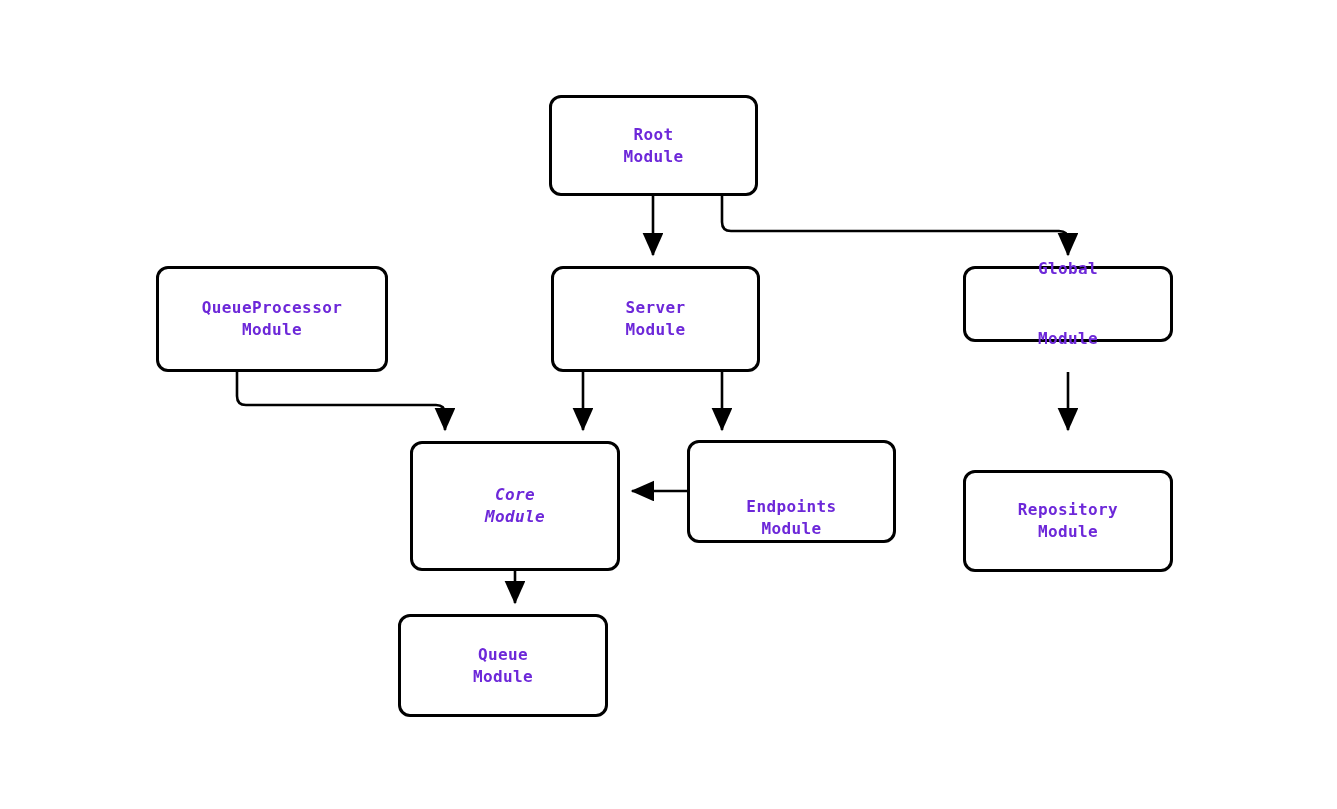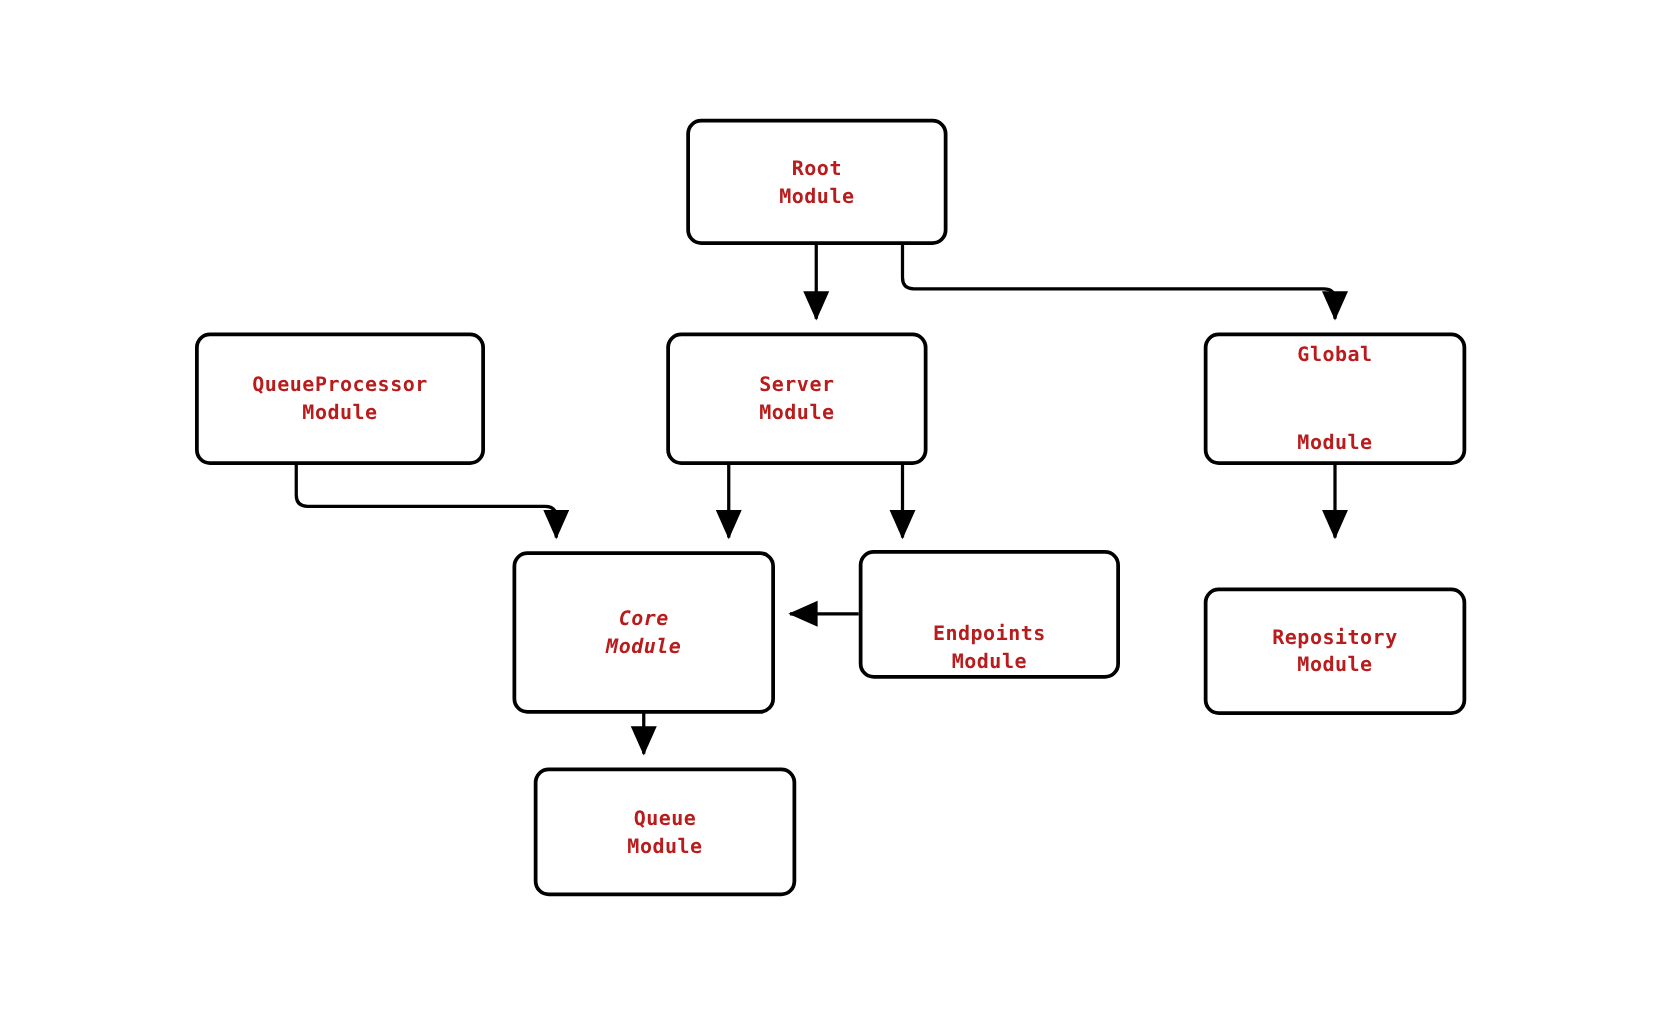--- a/index.html
+++ b/index.html
@@ -41,21 +41,21 @@
     align-items: center;
     justify-content: center;
     text-align: center;
     z-index: 2;
   }
   .node-label {
     font-family: "DejaVu Sans Mono", "Liberation Mono", monospace;
     font-size: 16px;
     font-weight: bold;
     line-height: 22px;
-    color: #b91c1c;
+    color: #6d28d9;
     letter-spacing: 0.4px;
     white-space: pre;
   }
 </style>
 </head>
 <body>
 
 <div id="diagram-canvas">
 
   <svg class="edge-layer" width="1337" height="809" viewBox="0 0 1337 809" xmlns="http://www.w3.org/2000/svg">
@@ -85,43 +85,43 @@
   <div class="node" style="left:549px; top:95px; width:209px; height:101px;">
     <span class="node-label">Root</span>
     <span class="node-label">Module</span>
   </div>
 
   <div class="node" style="left:128px; top:266px; width:232px; height:106px;margin-left:28px;">
     <span class="node-label">QueueProcessor</span>
     <span class="node-label">Module</span>
   </div>
 
-  <div class="node" style="left:533px; top:266px; width:209px; height:106px;">
+  <div class="node" style="left:551px; top:266px; width:209px; height:106px;">
     <span class="node-label">Server</span>
     <span class="node-label">Module</span>
   </div>
 
-  <div class="node" style="left:963px; top:266px; width:210px; height:106px;gap:48px;">
+  <div class="node" style="left:963px; top:266px; width:210px; height:76px;gap:48px;">
     <span class="node-label">Global</span>
     <span class="node-label">Module</span>
   </div>
 
   <div class="node" style="left:410px; top:441px; width:210px; height:130px;font-style:italic;">
     <span class="node-label">Core</span>
     <span class="node-label">Module</span>
   </div>
 
   <div class="node" style="left:687px; top:440px; width:209px; height:103px;justify-content:flex-end;">
     <span class="node-label">Endpoints</span>
     <span class="node-label">Module</span>
   </div>
 
   <div class="node" style="left:963px; top:441px; width:210px; height:102px;margin-top:29px;">
     <span class="node-label">Repository</span>
     <span class="node-label">Module</span>
   </div>
 
-  <div class="node" style="left:427px; top:614px; width:210px; height:103px;">
+  <div class="node" style="left:398px; top:614px; width:210px; height:103px;">
     <span class="node-label">Queue</span>
     <span class="node-label">Module</span>
   </div>
 
 </div>
 
 </body></html>

